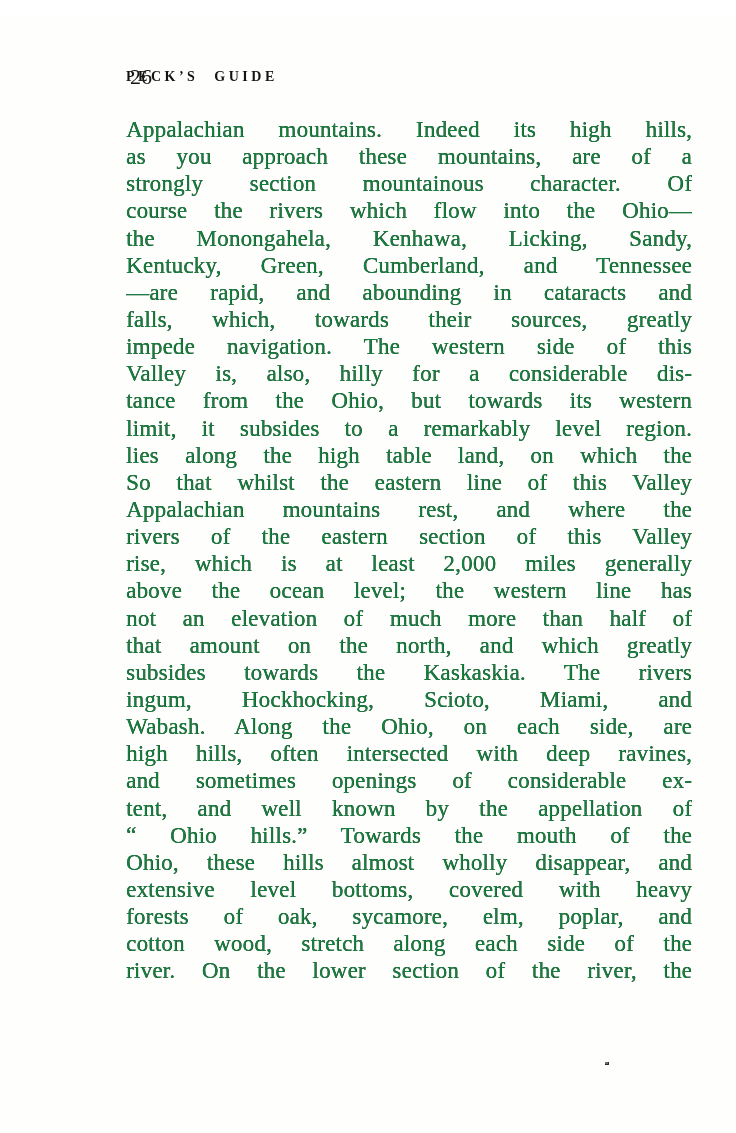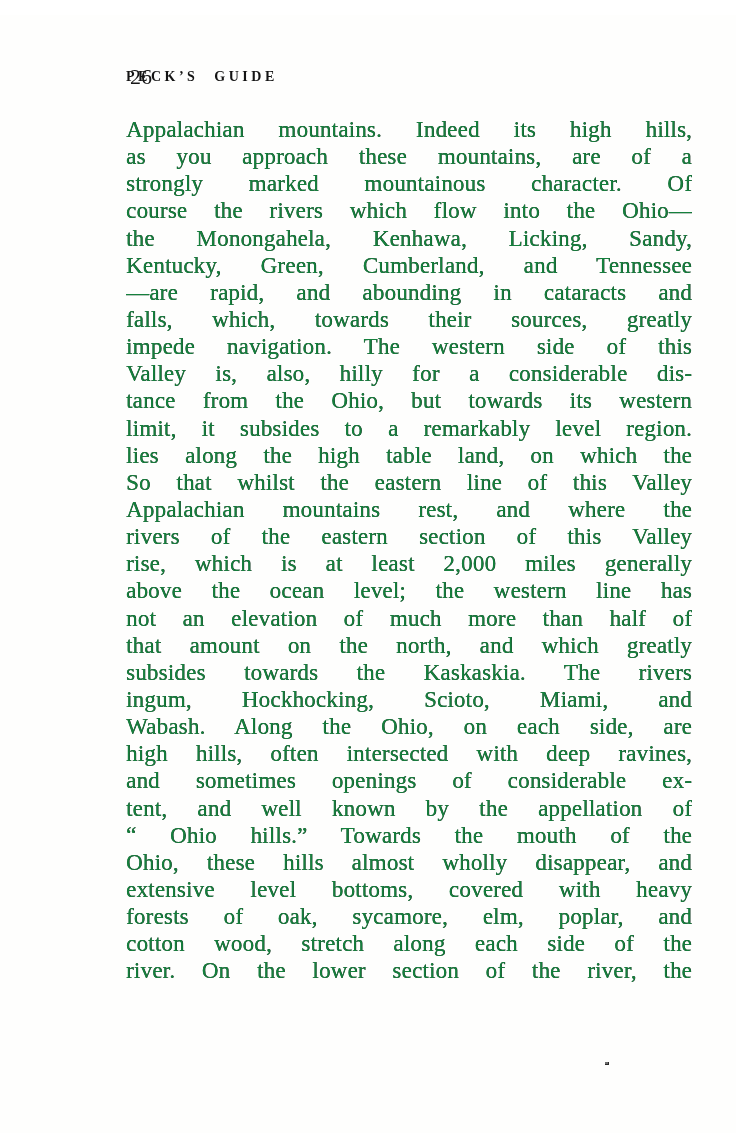--- a/index.html
+++ b/index.html
@@ -78,21 +78,21 @@
 <div class="page">
 
   <div class="header">
     <span class="page-number">26</span>
     <span class="running-title">PECK’S GUIDE</span>
   </div>
 
   <div class="page-body">
     <div class="line">Appalachian mountains.  Indeed its high hills,</div>
     <div class="line">as you approach these mountains, are of a</div>
-    <div class="line">strongly marked mountainous character.  Of</div>
+    <div class="line">strongly section mountainous character.  Of</div>
     <div class="line">course the rivers which flow into the Ohio—</div>
     <div class="line">the Monongahela, Kenhawa, Licking, Sandy,</div>
     <div class="line">Kentucky, Green, Cumberland, and Tennessee</div>
     <div class="line">—are rapid, and abounding in cataracts and</div>
     <div class="line">falls, which, towards their sources, greatly</div>
     <div class="line">impede navigation.  The western side of this</div>
     <div class="line">Valley is, also, hilly for a considerable dis-</div>
     <div class="line">tance from the Ohio, but towards its western</div>
     <div class="line">limit, it subsides to a remarkably level region.</div>
     <div class="line">lies along the high table land, on which the</div>

